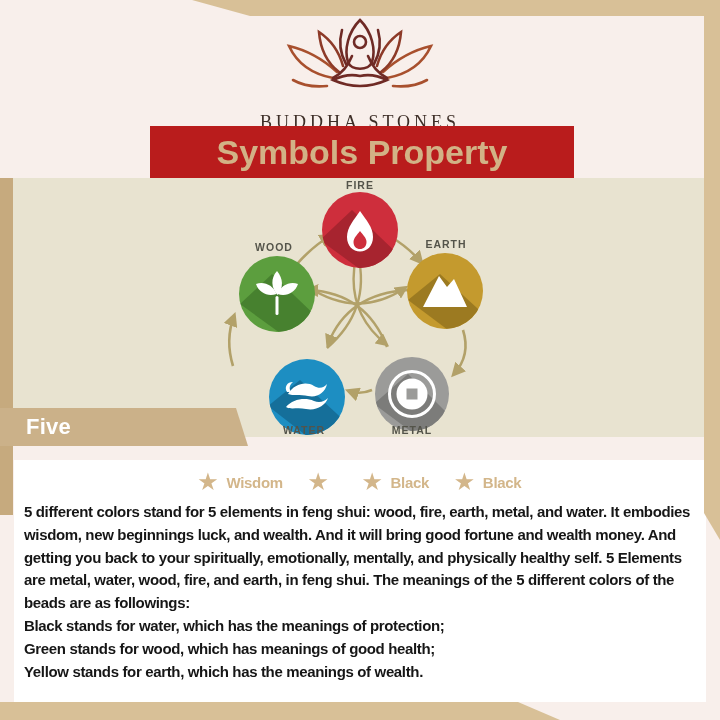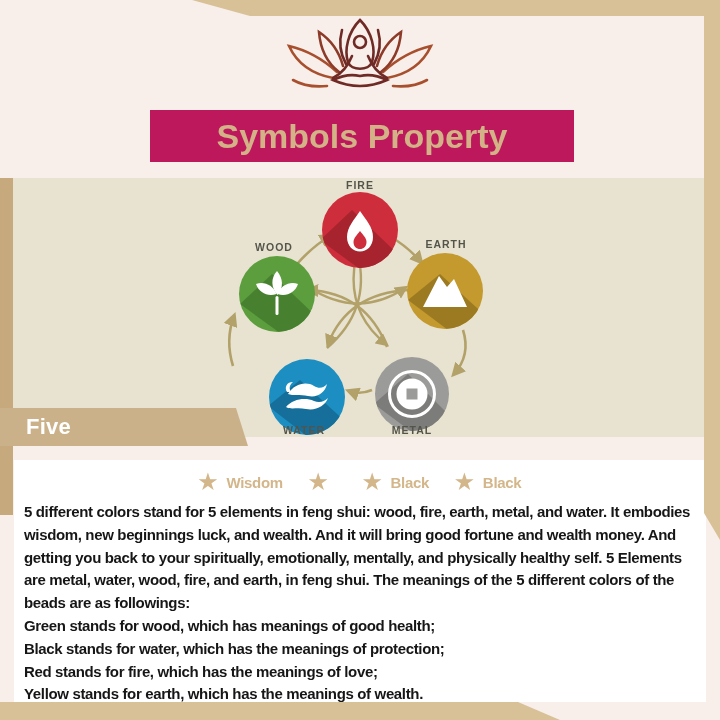--- a/index.html
+++ b/index.html
@@ -12,21 +12,21 @@
             clip-path:polygon(0 0,100% 0,100% 100%,0 95%);z-index:6;}
   .left-strip{position:absolute;left:0;top:178px;width:13px;height:337px;background:#c6aa7e;z-index:5;}
   .bottom-band{position:absolute;left:0;top:702px;width:720px;height:18px;background:#d8c097;
             clip-path:polygon(0 0,518px 0,560px 100%,0 100%);z-index:6;}
   
   .logo-wrap{position:absolute;left:0;top:14px;width:720px;height:112px;text-align:center;}
   .logo-svg{display:block;margin:2px auto 0;}
   .brand-name{position:absolute;left:0;top:112px;width:720px;text-align:center;
             font-family:"Liberation Serif",serif;font-size:18px;letter-spacing:4px;color:#3d2e27;}
   
-  .title-box{position:absolute;left:150px;top:110px;width:424px;height:52px;background:#be185d;z-index:2;}
+  .title-box{position:absolute;left:150px;top:126px;width:424px;height:52px;background:#b91c1c;z-index:2;}
   .title-text{width:100%;text-align:center;line-height:52px;font-size:34px;font-weight:bold;color:#d2b286;}
   
   .beige-band{position:absolute;left:0;top:178px;width:720px;height:259px;background:#e8e3d0;z-index:1;}
   .diagram-svg{position:absolute;left:0;top:178px;z-index:2;}
   .el-label{font-family:"Liberation Sans",sans-serif;font-size:10.5px;font-weight:bold;fill:#54544a;letter-spacing:1px;}
   
   .banner{position:absolute;left:0;top:408px;width:250px;height:38px;background:#cbb189;z-index:7;
           clip-path:polygon(0 0,236px 0,248px 100%,0 100%);}
   .banner-text{padding-left:26px;line-height:38px;font-size:22px;font-weight:bold;color:#ffffff;letter-spacing:0.2px;}
   
@@ -194,20 +194,19 @@
         <span class="star">★</span>
         <span class="benefit-label">Black</span>
       </span>
       <span class="benefit">
         <span class="star">★</span>
         <span class="benefit-label">Black</span>
       </span>
     </div>
     <div class="body-text">
       <div>5 different colors stand for 5 elements in feng shui: wood, fire, earth, metal, and water. It embodies wisdom, new beginnings luck, and wealth. And it will bring good fortune and wealth money. And getting you back to your spiritually, emotionally, mentally, and physically healthy self. 5 Elements are metal, water, wood, fire, and earth, in feng shui. The meanings of the 5 different colors of the beads are as followings:</div>
+      <div class="meaning-line">Black stands for water, which has the meanings of protection;</div>
       <div class="meaning-line">Green stands for wood, which has meanings of good health;</div>
-      <div class="meaning-line">Black stands for water, which has the meanings of protection;</div>
-      <div class="meaning-line">Red stands for fire, which has the meanings of love;</div>
       <div class="meaning-line">Yellow stands for earth, which has the meanings of wealth.</div>
     </div>
   </div>
 
 </div>
 
 </body></html>

